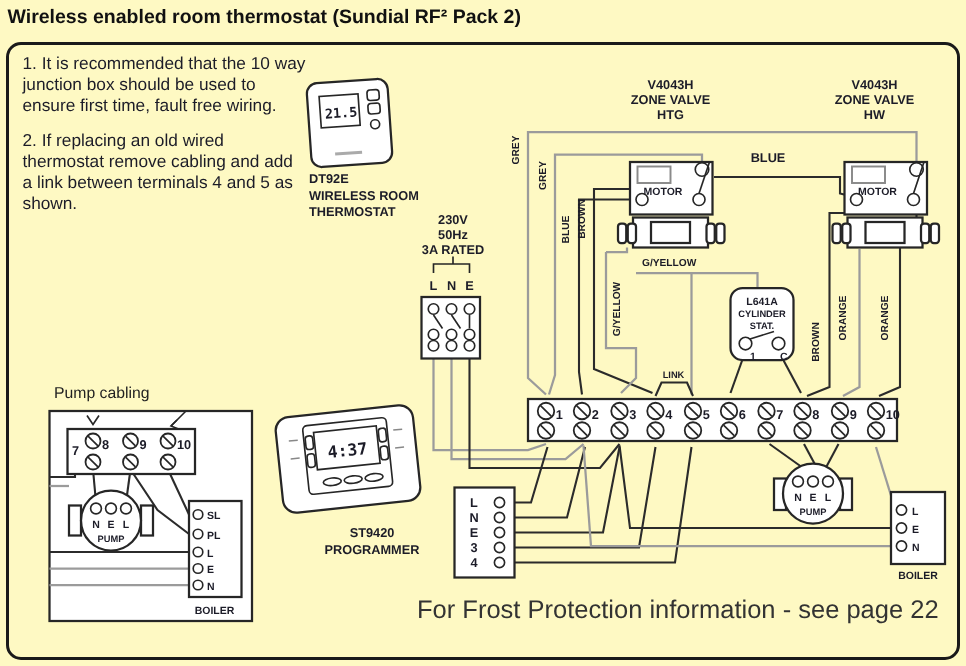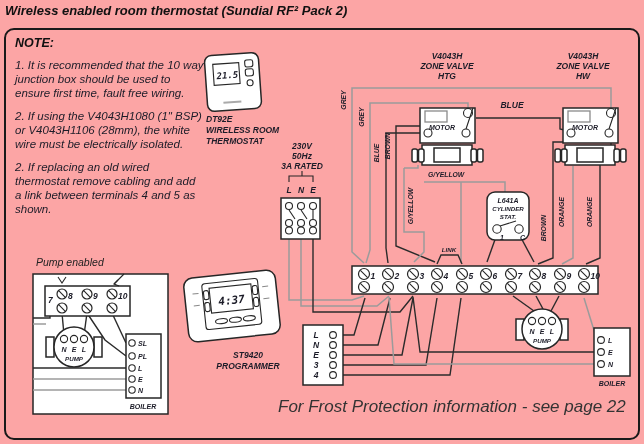--- a/index.html
+++ b/index.html
@@ -1,17 +1,17 @@
 <!DOCTYPE html>
 <html><head>
 <meta charset="utf-8">
 <style>
   html,body{margin:0;padding:0;background:#fff;}
-  #page{position:relative;width:644px;height:444px;background:#fca5a5;overflow:hidden;
-        font-family:"Liberation Sans",sans-serif;color:#111;font-style:italic;}
+  #page{position:relative;width:644px;height:444px;background:#fef9c3;overflow:hidden;
+        font-family:"Liberation Sans",sans-serif;color:#111;}
   #title{position:absolute;left:5px;top:3px;font-size:13px;font-weight:bold;color:#111;white-space:nowrap;}
   #frame{position:absolute;left:4px;top:28px;width:632px;height:408px;border:2px solid #1a1a1a;border-radius:10px;}
   #note{position:absolute;left:15px;top:36px;width:189px;font-size:11.5px;line-height:14px;color:#1c1c28;}
   #note h2{font-size:12.5px;margin:0 0 8px 0;font-weight:bold;color:#111;}
   #note p{margin:0 0 9px 0;}
   svg{position:absolute;left:0;top:0;}
   svg text{font-family:"Liberation Sans",sans-serif;fill:#1c1c28;}
   .lblB{font-size:8.5px;font-weight:bold;}
   .lblS{font-size:7px;font-weight:bold;}
   .lblW{font-size:6.8px;font-weight:bold;}
@@ -25,27 +25,25 @@
   #overrun-title{position:absolute;left:36px;top:256px;font-size:10.5px;color:#222;}
 </style>
 </head>
 <body>
 
 <div id="page">
   <div id="title">Wireless enabled room thermostat (Sundial RF² Pack 2)</div>
   <div id="frame"></div>
 
   <div id="note">
-    <h2>NOTE:</h2>
     <p>1. It is recommended that the 10 way junction box should be used to ensure first time, fault free wiring.</p>
-    <p>2. If using the V4043H1080 (1" BSP) or V4043H1106 (28mm), the white wire must be electrically isolated.</p>
     <p>2. If replacing an old wired thermostat remove cabling and add a link between terminals 4 and 5 as shown.</p>
   </div>
 
-  <div id="overrun-title">Pump enabled</div>
+  <div id="overrun-title">Pump cabling</div>
   <div id="footer">For Frost Protection information - see page 22</div>
 
   <svg id="diagram" width="644" height="444" viewBox="0 0 644 444">
 
     <g>
 
       <polyline class="wG" points="364,263 352,252 352,88 611,88 611,109"></polyline>
 
       <polyline class="wG" points="366,263 370,250 370,103 468,103 468,109"></polyline>
 

